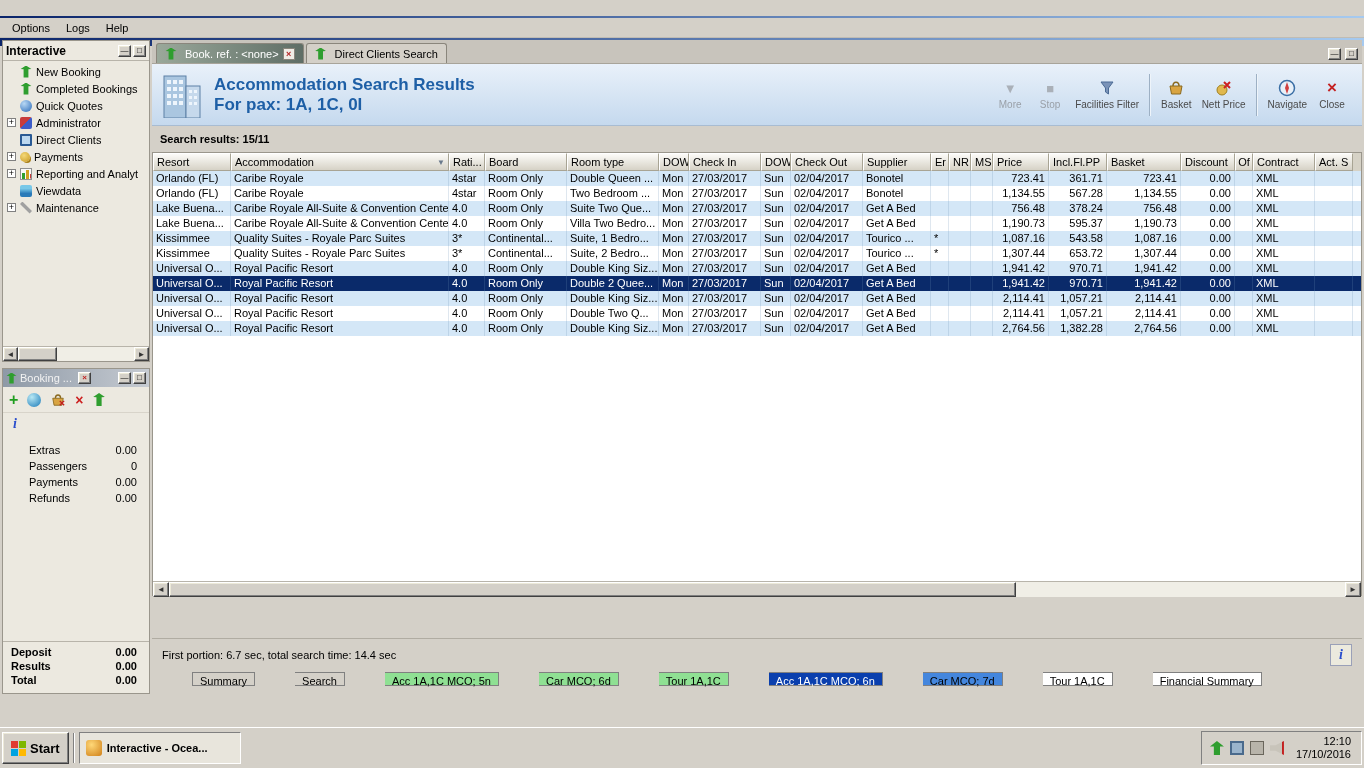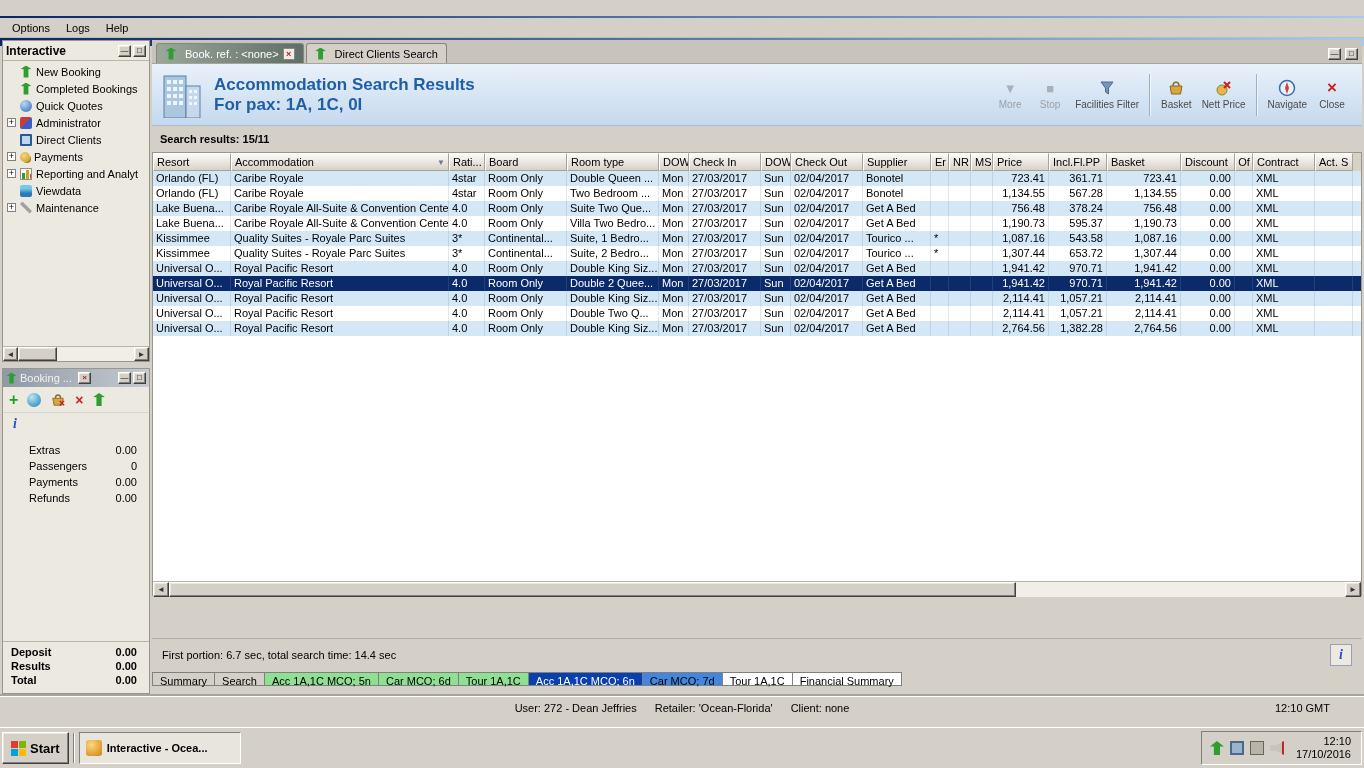--- a/index.html
+++ b/index.html
@@ -116,21 +116,21 @@
   .gcell.num { text-align:right; }
   .grid-hscroll { height:16px; background:#f0eee6; display:flex; border-top:1px solid #b8b4aa; }
   .grid-hscroll .sbtn { width:16px; line-height:14px; }
 
   
   .statusline { position:absolute; left:152px; top:638px; width:1210px; height:32px; border-top:1px solid #b0aca2; display:flex; align-items:center; padding:0 10px; }
   .info-btn { margin-left:auto; width:22px; height:22px; border:1px solid #9aa0b8; background:#eceade;
     font-family:"Liberation Serif", serif; font-style:italic; font-weight:bold; color:#2a4ecc; font-size:14px;
     display:flex; align-items:center; justify-content:center; }
   .bottom-tabbar { position:absolute; left:152px; top:672px; width:1210px; height:20px; display:flex; align-items:flex-start; background:#d4d0c8; }
-  .btab { height:14px; line-height:16px; padding:0 7px; border:1px solid #808080; border-left:none; background:#d4d0c8; white-space:nowrap; }
+  .btab { height:14px; line-height:16px; padding:0 7px; border:1px solid #808080; border-left:none; background:#d4d0c8; white-space:nowrap;margin-left:40px; }
   .btab:first-child { border-left:1px solid #808080; }
   .btab.green { background:#8fe093; }
   .btab.active-blue { background:#0a3fae; color:#fff; }
   .btab.blue { background:#4486dd; }
   .btab.white { background:#ffffff; }
 
   
   .statusbar { position:absolute; left:0; top:696px; width:1364px; height:22px; background:#d4d0c8;
     border-top:1px solid #ffffff; box-shadow:0 -2px 0 #a8a49a; display:flex; align-items:center; }
   .sb-center { margin:0 auto; display:flex; gap:18px; }
@@ -720,28 +720,20 @@
       <div class="btab plain">Search</div>
       <div class="btab green">Acc 1A,1C MCO; 5n</div>
       <div class="btab green">Car MCO; 6d</div>
       <div class="btab green">Tour 1A,1C</div>
       <div class="btab active-blue">Acc 1A,1C MCO; 6n</div>
       <div class="btab blue">Car MCO; 7d</div>
       <div class="btab white">Tour 1A,1C</div>
       <div class="btab white">Financial Summary</div>
     </div>
 
-  <div class="statusbar">
-    <span class="sb-center">
-      <span>User: 272 - Dean Jeffries</span>
-      <span>Retailer: 'Ocean-Florida'</span>
-      <span>Client: none</span>
-    </span>
-    <span class="sb-time">12:10 GMT</span>
-  </div>
 
   <div class="taskbar">
     <div class="start-btn raised">
       <span class="winflag">
         <span style="background:#e03c31"></span>
           <span style="background:#7db700"></span>
         <span style="background:#00a3e0"></span>
           <span style="background:#ffb900"></span>
       </span>
       <span>Start</span>

